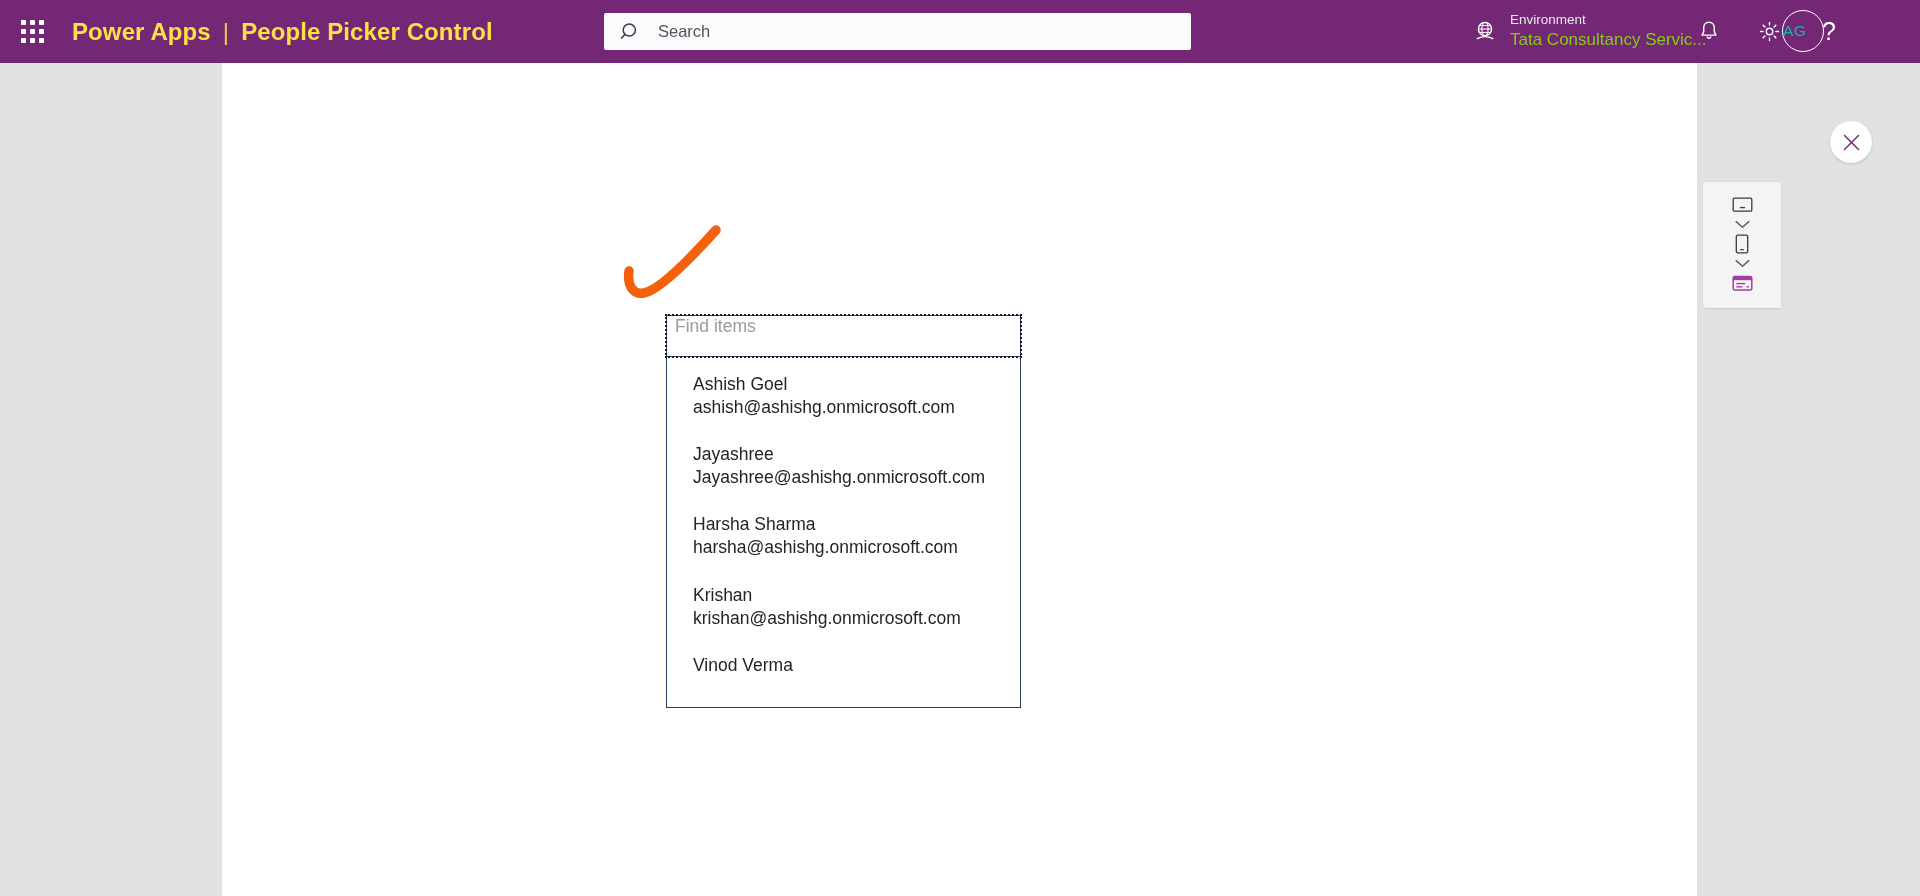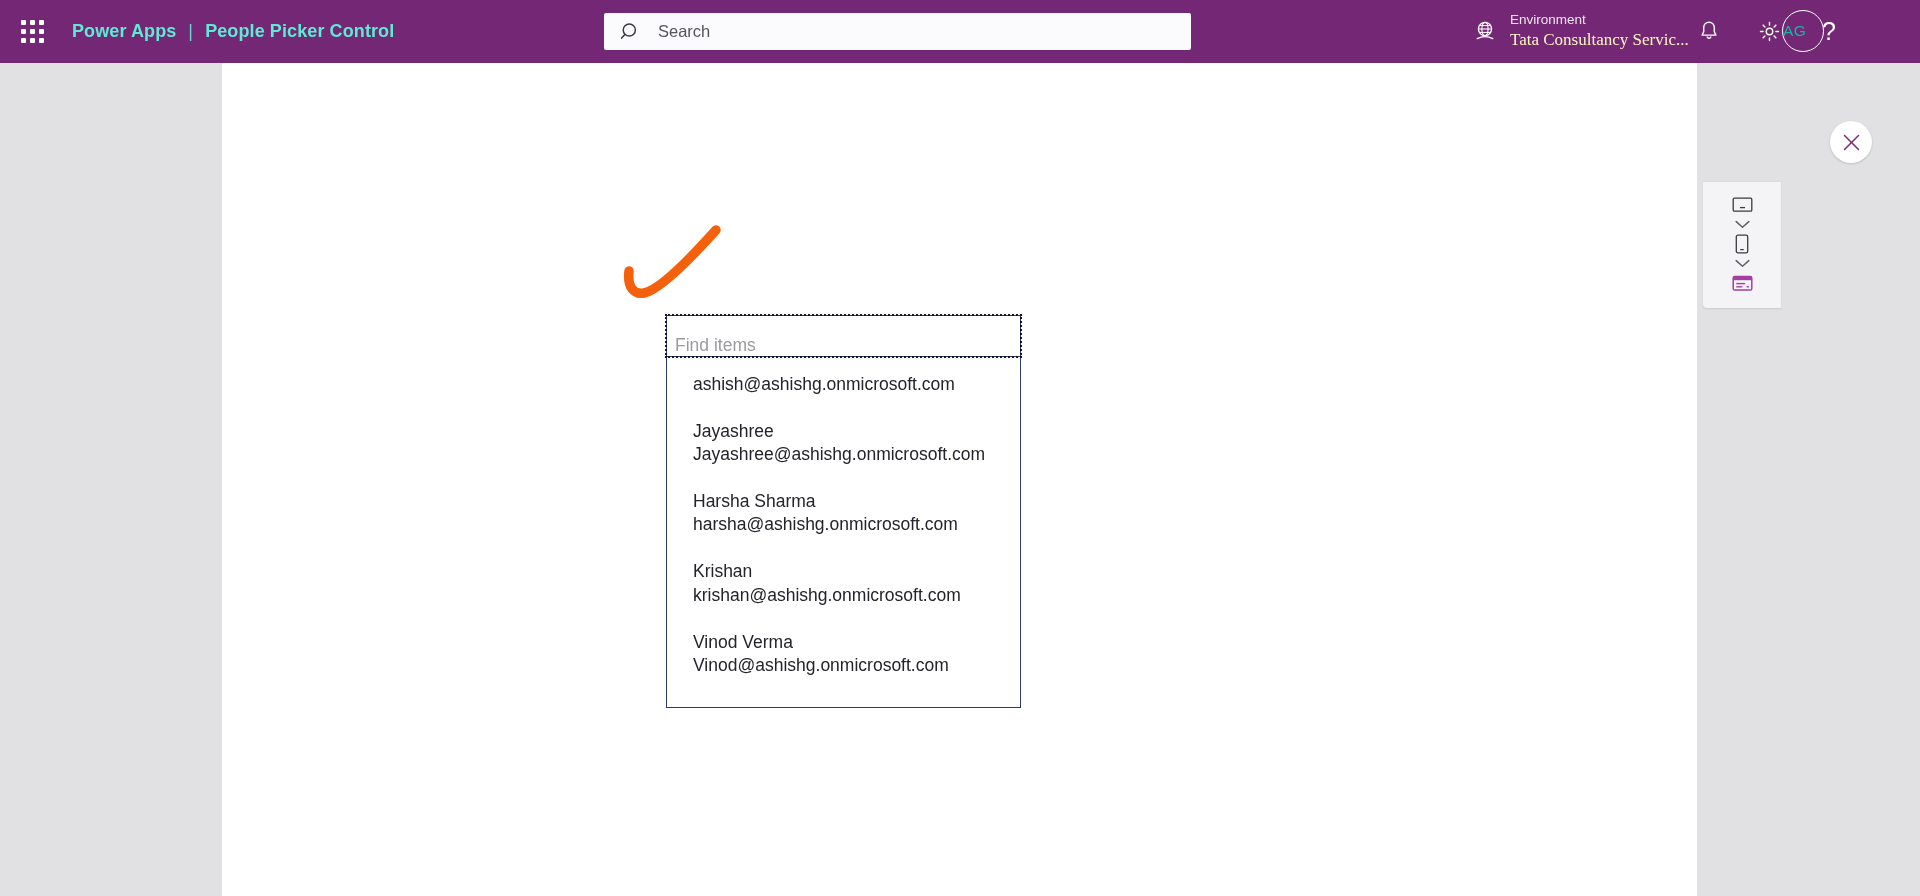--- a/index.html
+++ b/index.html
@@ -28,22 +28,22 @@
   .waffle-grid {
     display:grid;
     grid-template-columns:repeat(3, 5px);
     grid-template-rows:repeat(3, 5px);
     gap:4px;
   }
   .waffle-grid i { display:block; width:5px; height:5px; background:#fff; border-radius:1px; }
 
   #brand {
     margin-left:16px;
-    color:#5eead4;
-    font-size:18px;
+    color:#fde047;
+    font-size:24px;
     font-weight:bold;
     letter-spacing:0.1px;
     white-space:nowrap;
     display:flex; align-items:center;
     cursor:pointer;
   }
   #brand .sep {
     display:inline-block;
     margin:0 12px;
     font-weight:400;
@@ -72,21 +72,21 @@
   #envblock {
     position:absolute; left:1466px; top:8px;
     display:flex; align-items:center;
     height:46px;
     cursor:pointer; border-radius:2px;
     padding-right:6px;
   }
   #envblock .globe { margin:0 12px 0 6px; display:flex; align-items:center; }
   #envtexts { display:flex; flex-direction:column; justify-content:center; line-height:1.25; }
   #envlabel { color:#ece6ef; font-size:13.5px; }
-  #envname  { color:#fef9c3; font-size:17px; white-space:nowrap;font-family:Liberation Serif, serif; }
+  #envname  { color:#84cc16; font-size:17px; white-space:nowrap; }
 
   .hdr-icon-btn {
     position:absolute; top:8px;
     width:46px; height:46px;
     display:flex; align-items:center; justify-content:center;
     cursor:pointer; border-radius:2px;
   }
   #btn-bell { left:1686px; }
   #btn-gear { left:1746px; }
   #btn-help { left:1806px; }
@@ -161,21 +161,21 @@
   }
 
   
   #findbox {
     position:relative;
     height:42px;
     background:#ffffff;
     border:1px solid #2d3c66;
     outline:2.5px dotted #14142b;
     outline-offset:-1px;
-    display:flex; align-items:flex-end;
+    display:flex; align-items:flex-start;
     padding-left:8px;
     cursor:text;
     z-index:3;
   }
   #findplaceholder {
     font-size:17.5px;
     color:#9a9a9f;
   }
 
   
@@ -296,41 +296,41 @@
 
     <div id="picker">
 
       <div id="findbox">
         <span id="findplaceholder">Find items</span>
       </div>
 
       <div id="resultsbox">
 
         <div class="person">
+          <div class="p-name">Ashish Goel</div>
           <div class="p-mail">ashish@ashishg.onmicrosoft.com</div>
         </div>
 
         <div class="person">
           <div class="p-name">Jayashree</div>
           <div class="p-mail">Jayashree@ashishg.onmicrosoft.com</div>
         </div>
 
         <div class="person">
           <div class="p-name">Harsha Sharma</div>
           <div class="p-mail">harsha@ashishg.onmicrosoft.com</div>
         </div>
 
         <div class="person">
           <div class="p-name">Krishan</div>
           <div class="p-mail">krishan@ashishg.onmicrosoft.com</div>
         </div>
 
         <div class="person">
           <div class="p-name">Vinod Verma</div>
-          <div class="p-mail">Vinod@ashishg.onmicrosoft.com</div>
         </div>
 
       </div>
     </div>
   </div>
 
   <svg id="annotation" viewBox="0 0 200 115">
     <path d="M9 60 C 7 76, 14 84, 24 82 C 40 79, 70 48, 96 19" fill="none" stroke="#f4600c" stroke-width="9.5" stroke-linecap="round" stroke-linejoin="round"></path>
   </svg>
 

